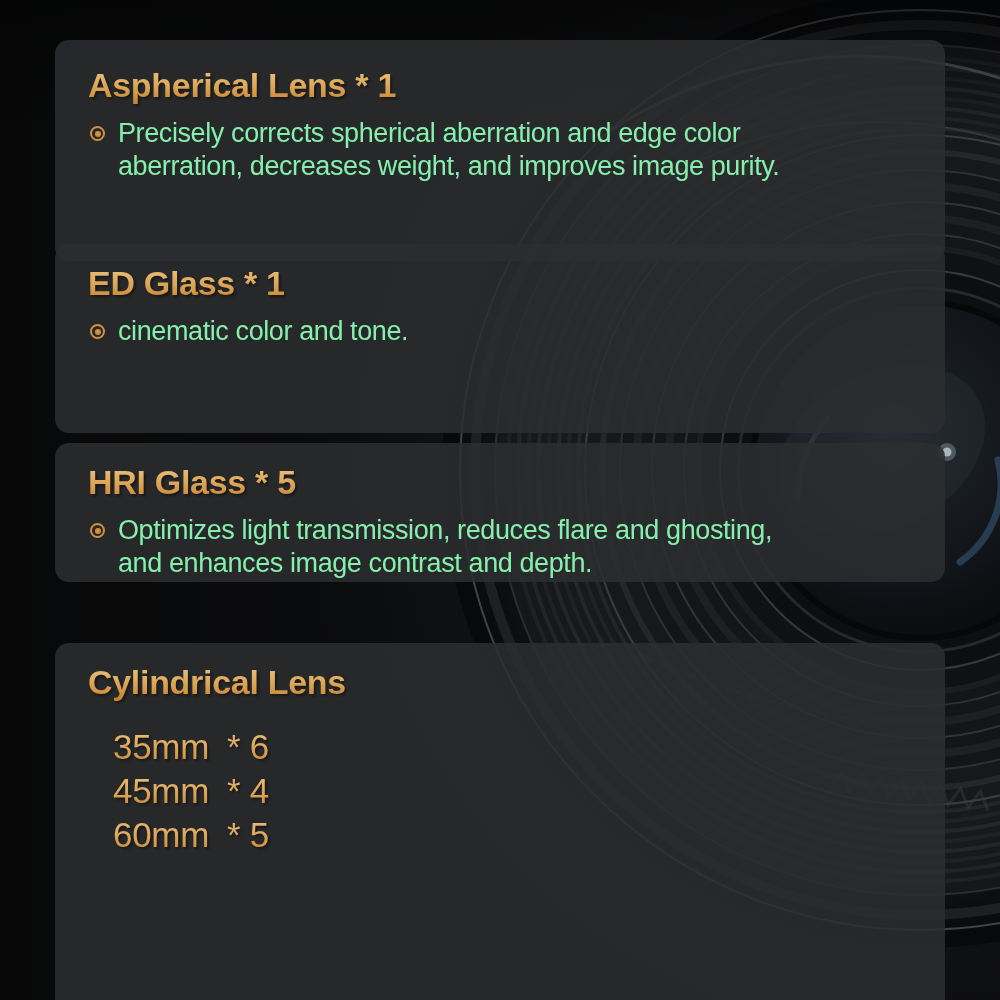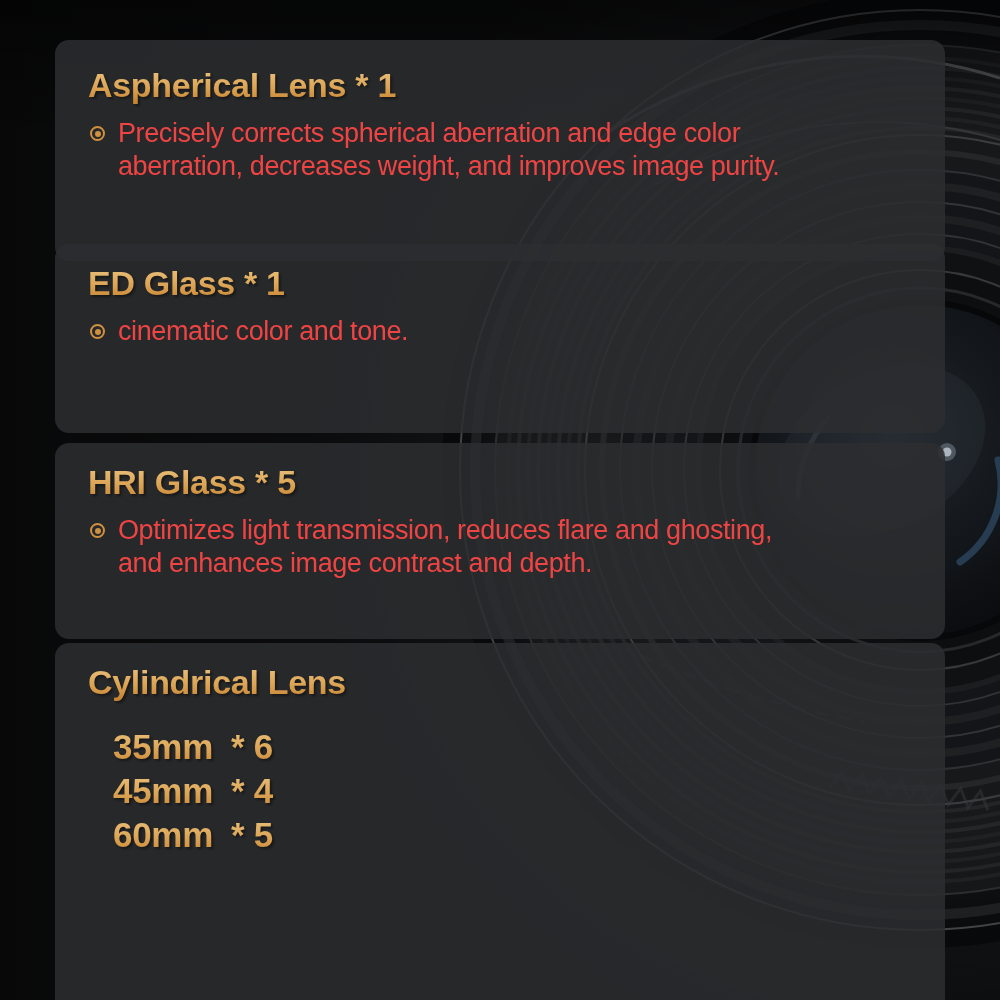--- a/index.html
+++ b/index.html
@@ -25,21 +25,21 @@
   .panel{
     position:absolute;
     left:55px;width:890px;
     box-sizing:border-box;
     background:rgba(44,45,48,0.86);
     border-radius:14px;
     padding:20px 36px 0 33px;
   }
   .panel.p1{top:40px;height:221px;padding-top:26px;}
   .panel.p2{top:244px;height:189px;}
-  .panel.p3{top:443px;height:196px;}
+  .panel.p3{top:443px;height:139px;}
   .panel.p4{top:643px;height:390px;}
   .gold-grad{
     background:linear-gradient(180deg,#eac17d 8%,#dca556 55%,#c5812e 100%);
     -webkit-background-clip:text;
     background-clip:text;
     color:transparent;
     filter:drop-shadow(2px 2px 1px rgba(0,0,0,.40));
   }
   .panel h2{
     margin:0 0 13px 0;
@@ -60,32 +60,32 @@
     position:relative;
     margin:9px 13px 0 2px;
   }
   .bullet-dot::after{
     content:"";
     position:absolute;inset:2.5px;
     background:#cf9040;
     border-radius:50%;
   }
   .body-text{
-    color:#ef4444;
+    color:#86efac;
     font-size:27px;
     line-height:33px;
     letter-spacing:-0.4px;
   }
   .spec-list{
     margin:24px 0 0 25px;
   }
   .spec-row{
     font-size:35px;
     line-height:44px;
-    font-weight:bold;
+    font-weight:normal;
     letter-spacing:-0.3px;
   }
   .spec-count{margin-left:18px;}
 </style>
 </head>
 <body>
 
 <svg class="backdrop" viewBox="0 0 1000 1000" xmlns="http://www.w3.org/2000/svg" aria-hidden="true">
   <defs>
     <radialGradient id="glassGrad" cx="42%" cy="40%" r="75%">

